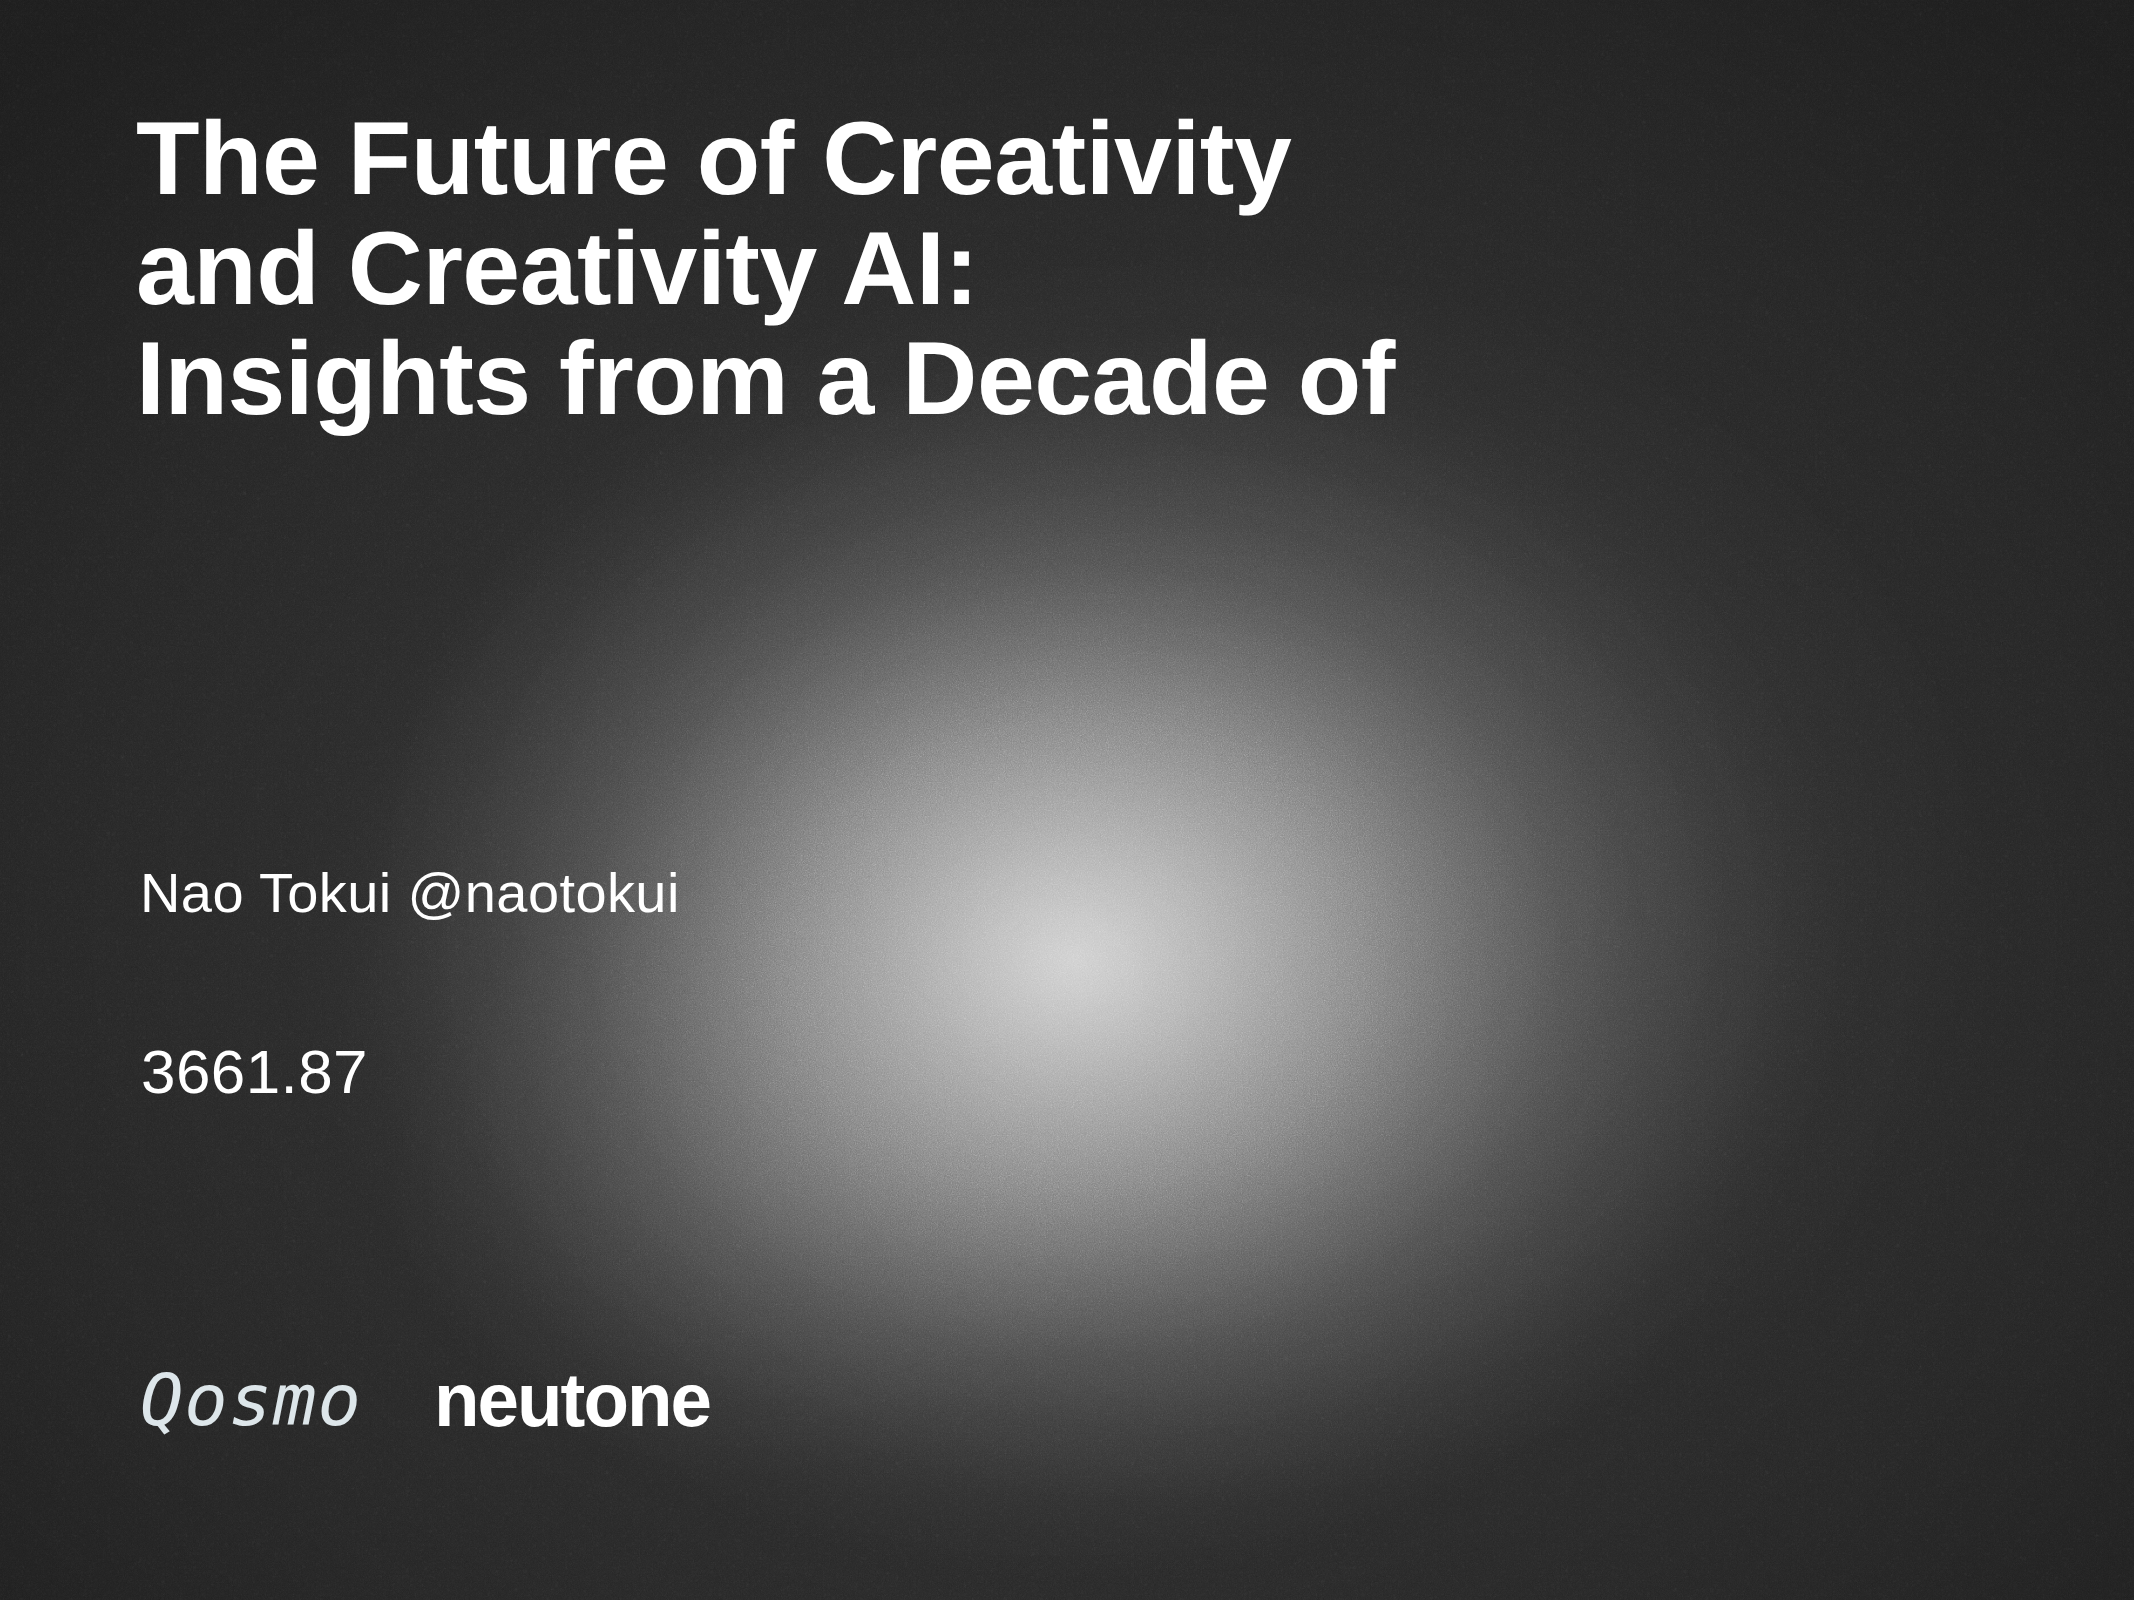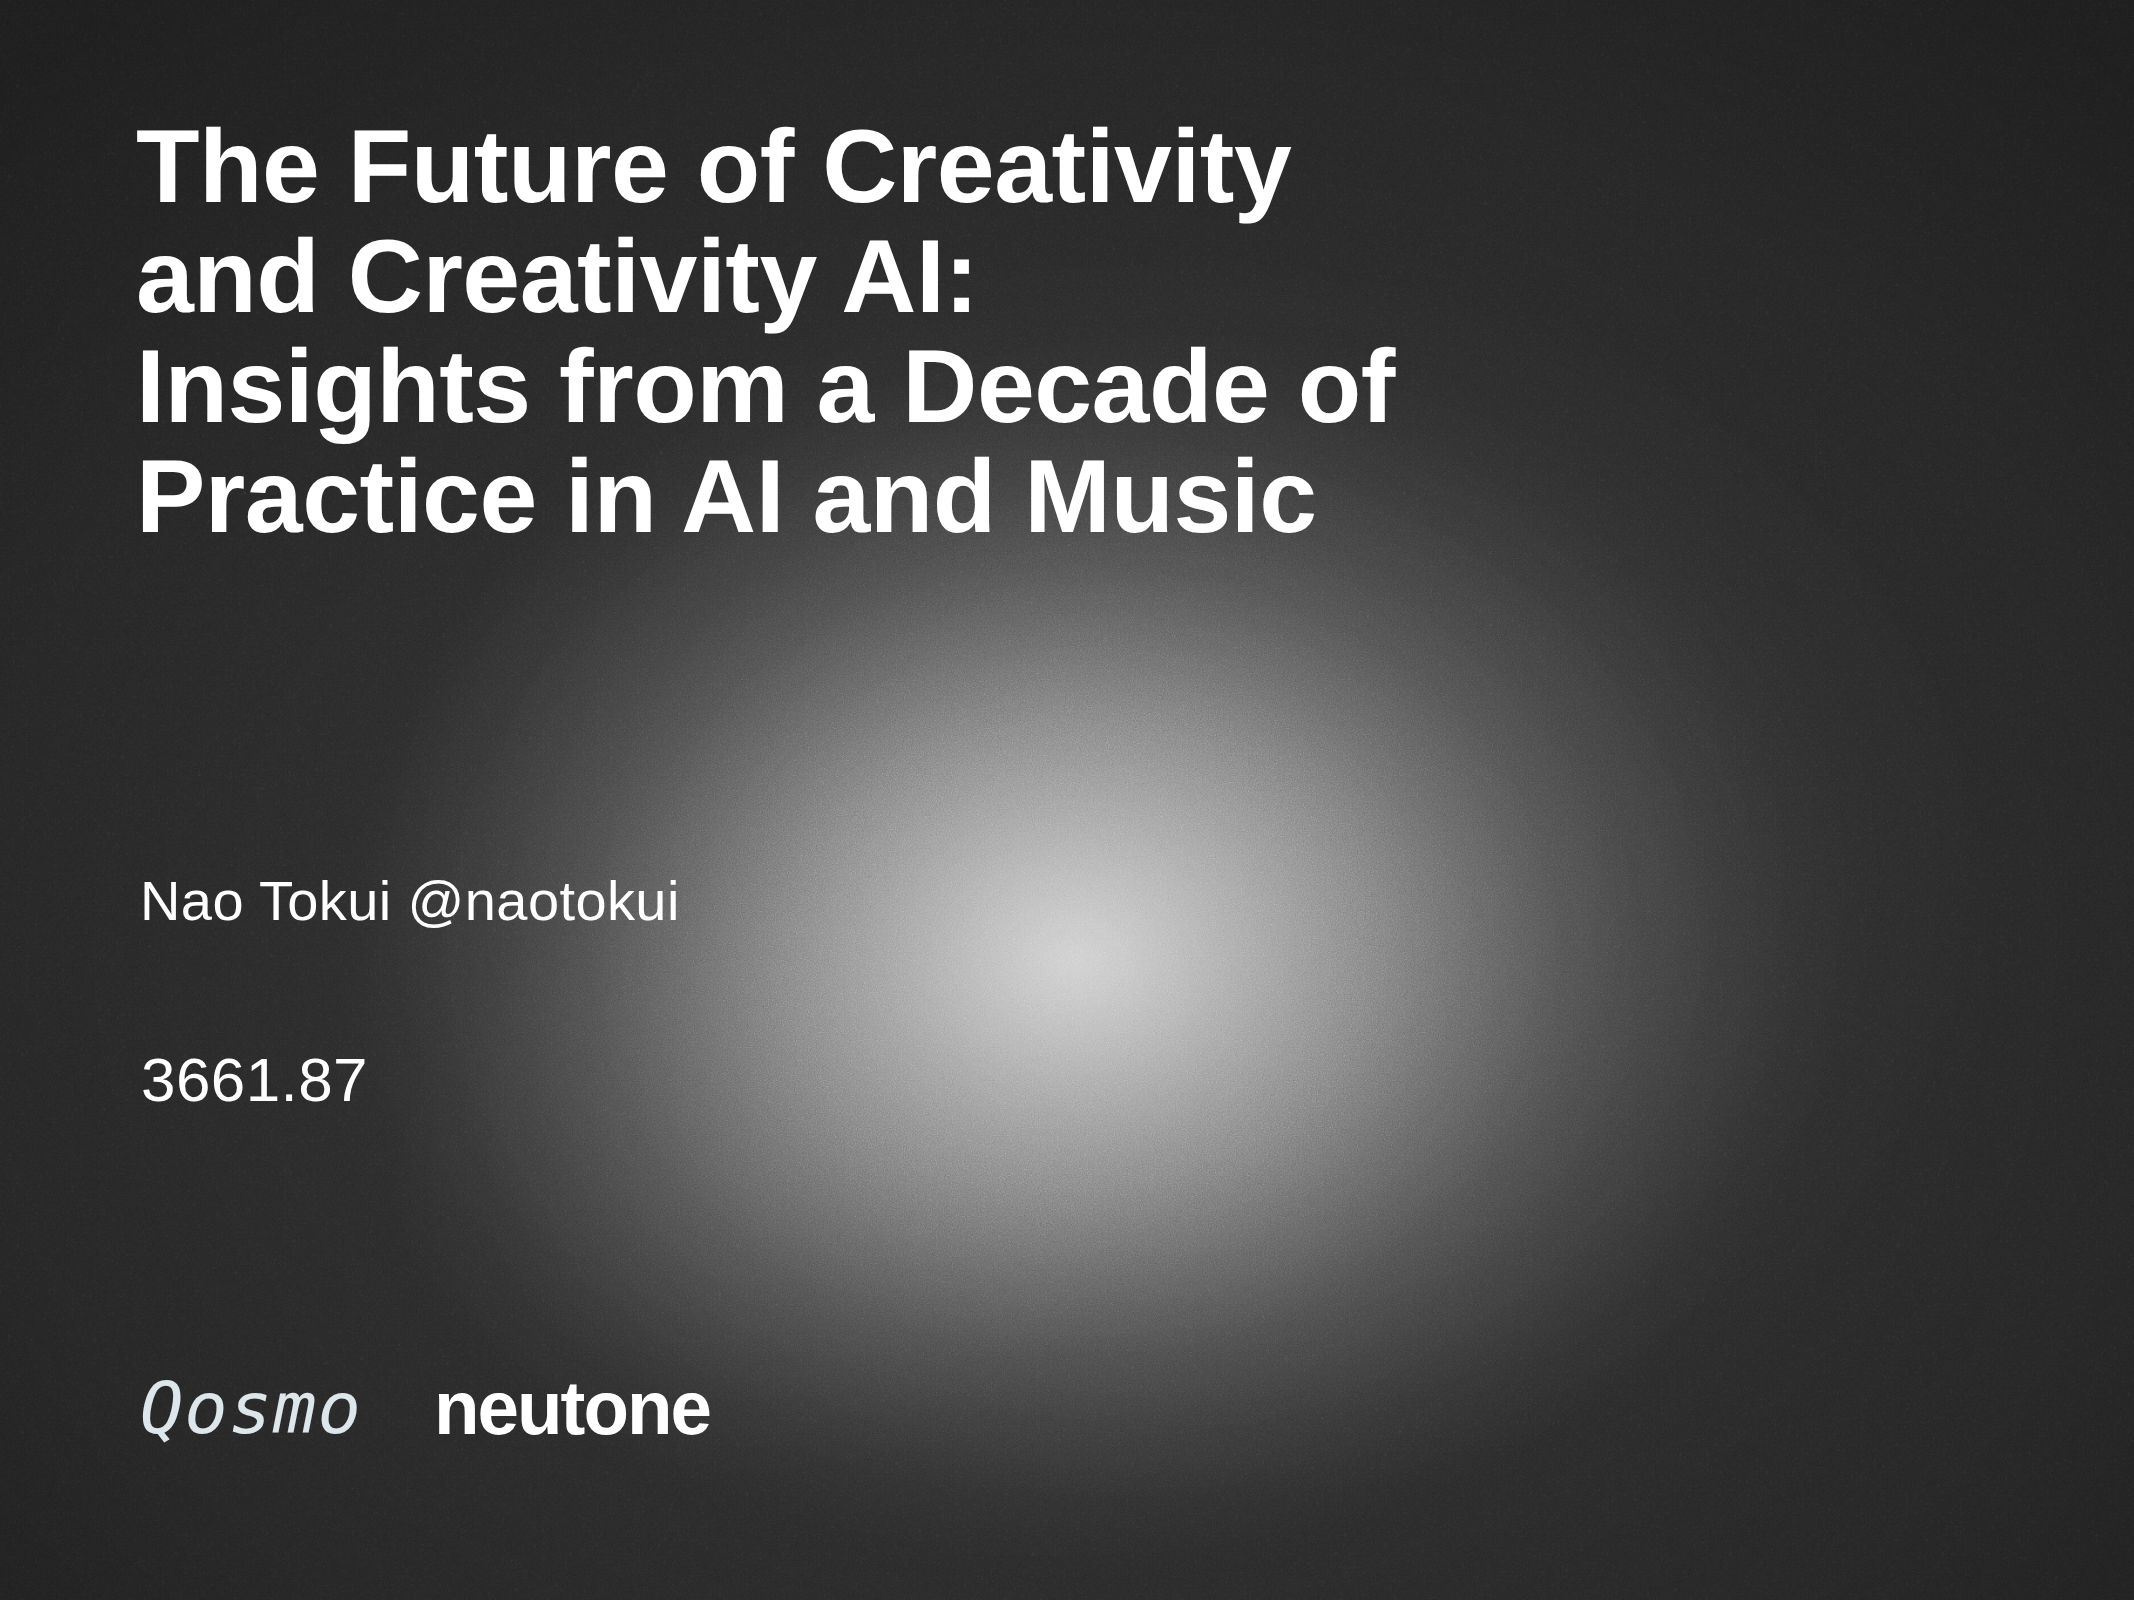--- a/index.html
+++ b/index.html
@@ -84,21 +84,20 @@
     mix-blend-mode: soft-light;
     pointer-events: none;
   }
   .bg-noise2 svg { display: block; width: 100%; height: 100%; }
 
   
   .content {
     position: absolute;
     inset: 0;
     z-index: 5;
-    margin-top: 8px;
   }
 
   .title-block {
     position: absolute;
     left: 136px;
     top: 104px;
     width: 1880px;
   }
   .title-line {
     color: #ffffff;
@@ -194,21 +193,20 @@
       <rect width="2180" height="1645" filter="url(#grainB)"></rect>
     </svg>
   </div>
 
   <div class="content">
 
     <div class="title-block">
       <div class="title-line">The Future of Creativity</div>
       <div class="title-line">and Creativity AI:</div>
       <div class="title-line">Insights from a Decade of</div>
-      <div class="title-line">Practice in AI and Music</div>
     </div>
 
     <div class="byline">Nao Tokui @naotokui</div>
 
     <div class="datestamp">3661.87</div>
 
     <div class="logo-row">
       <div class="logo-qosmo">Qosmo</div>
       <div class="logo-neutone">neutone</div>
     </div>

